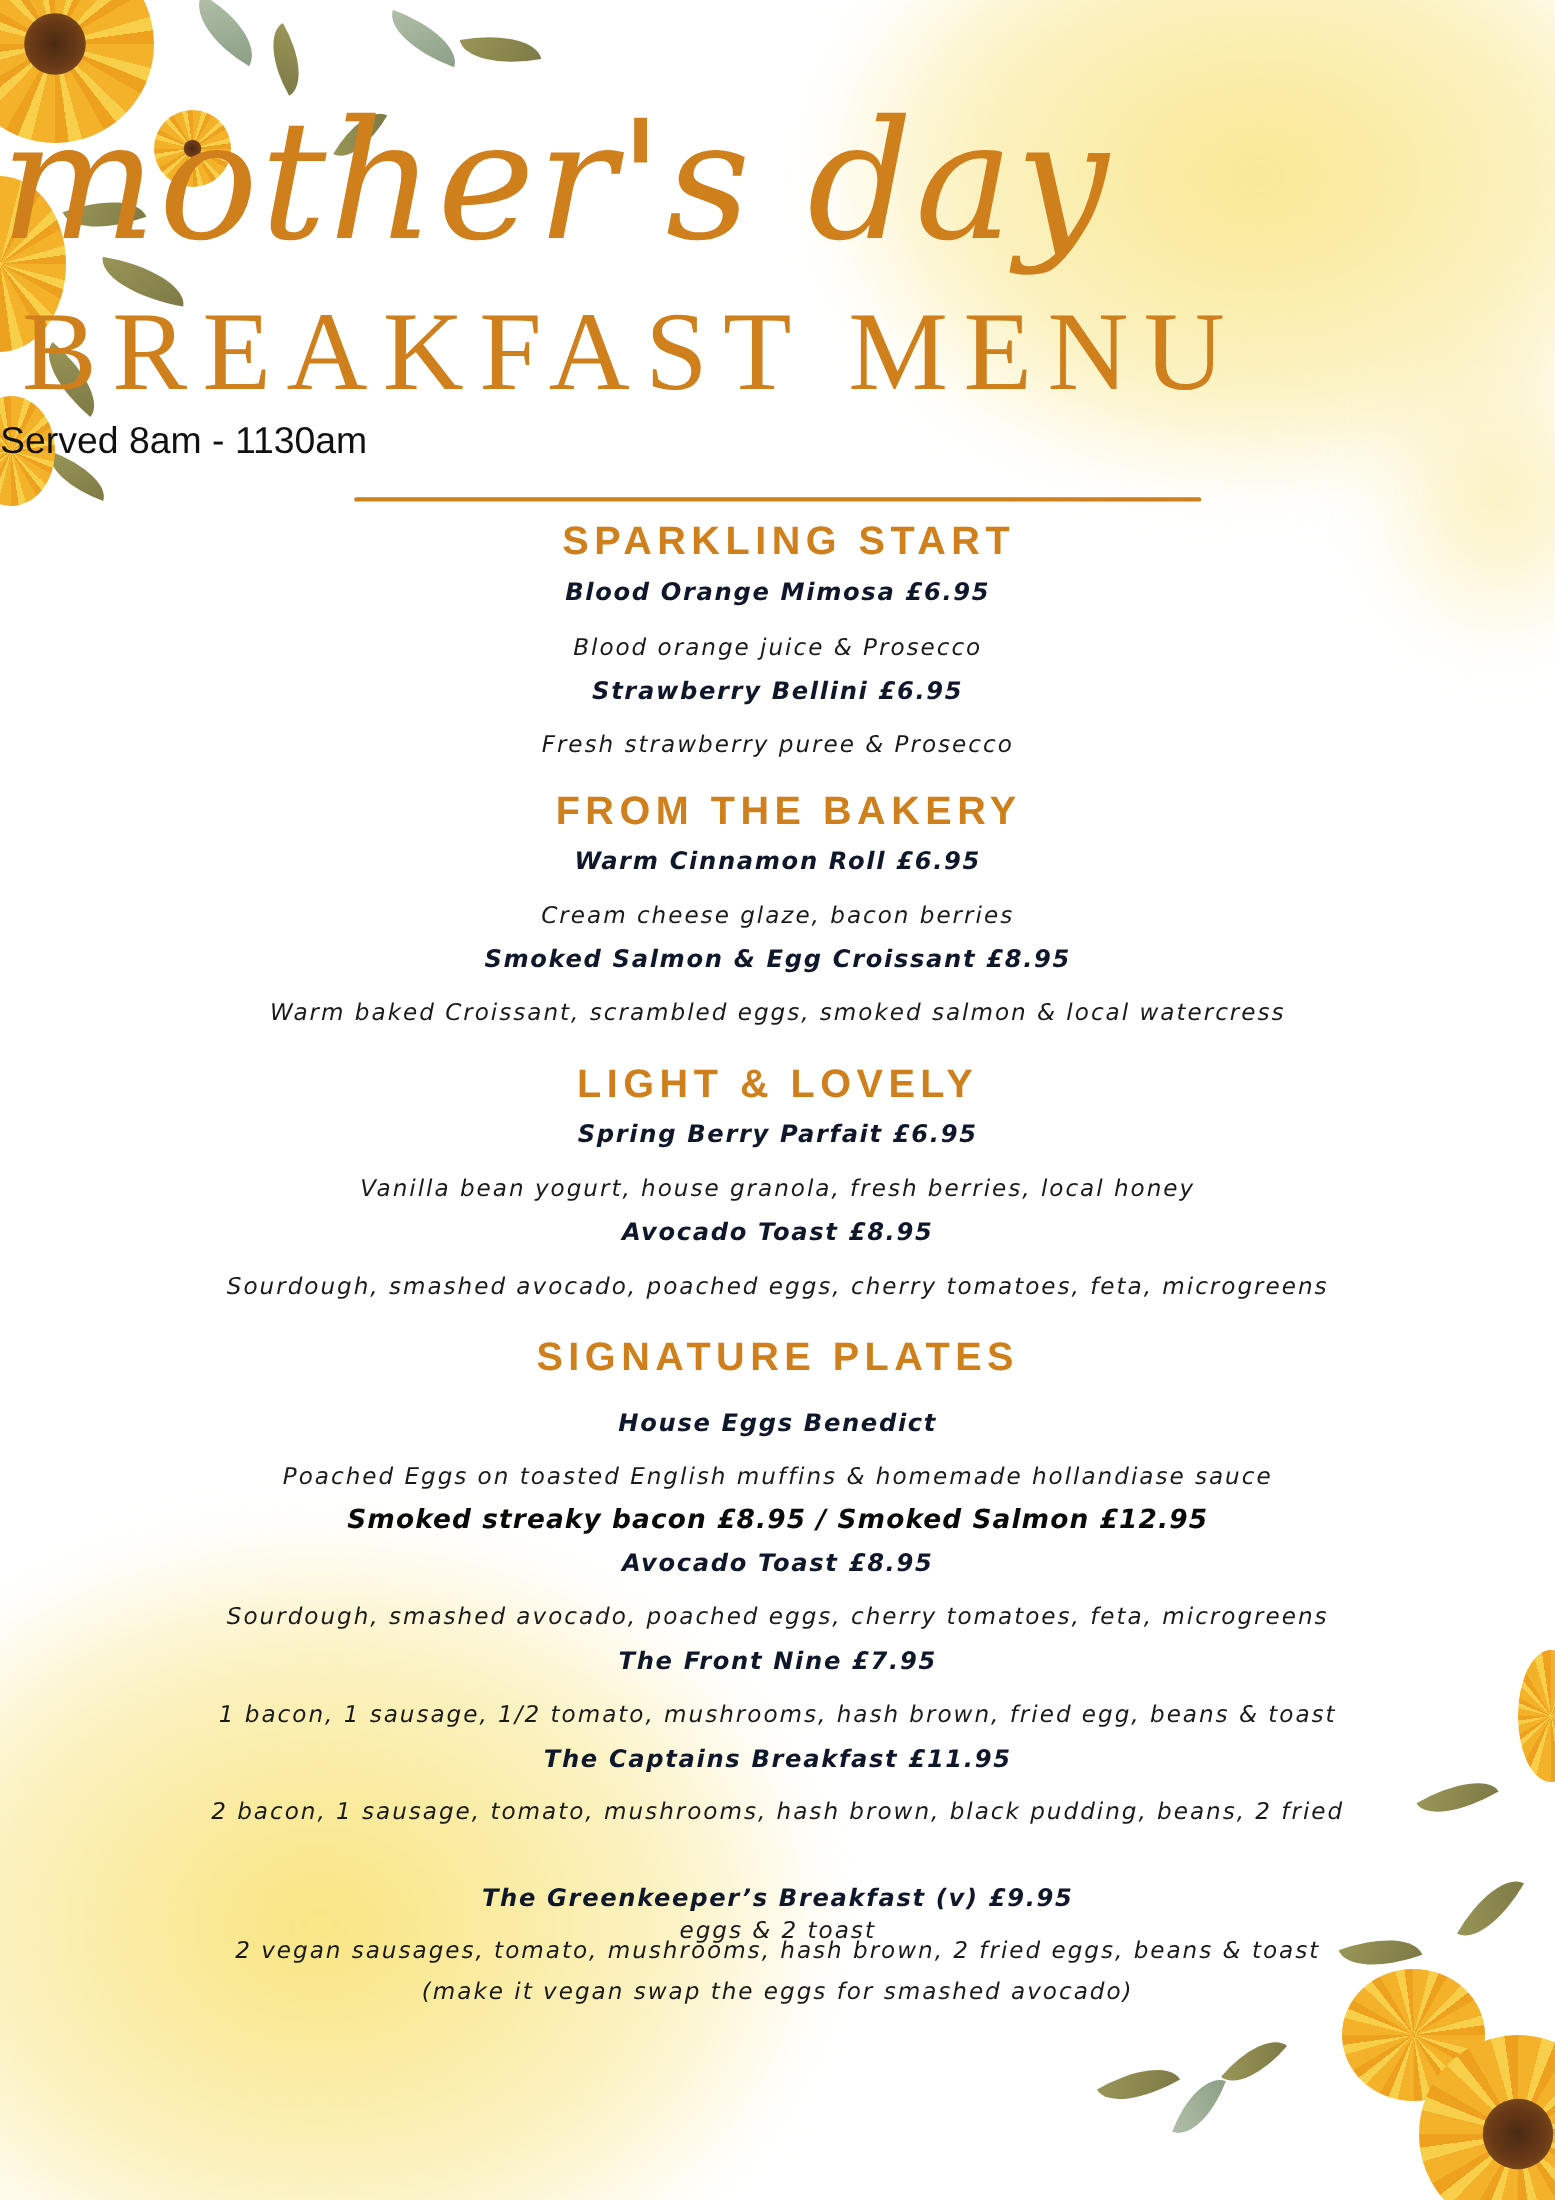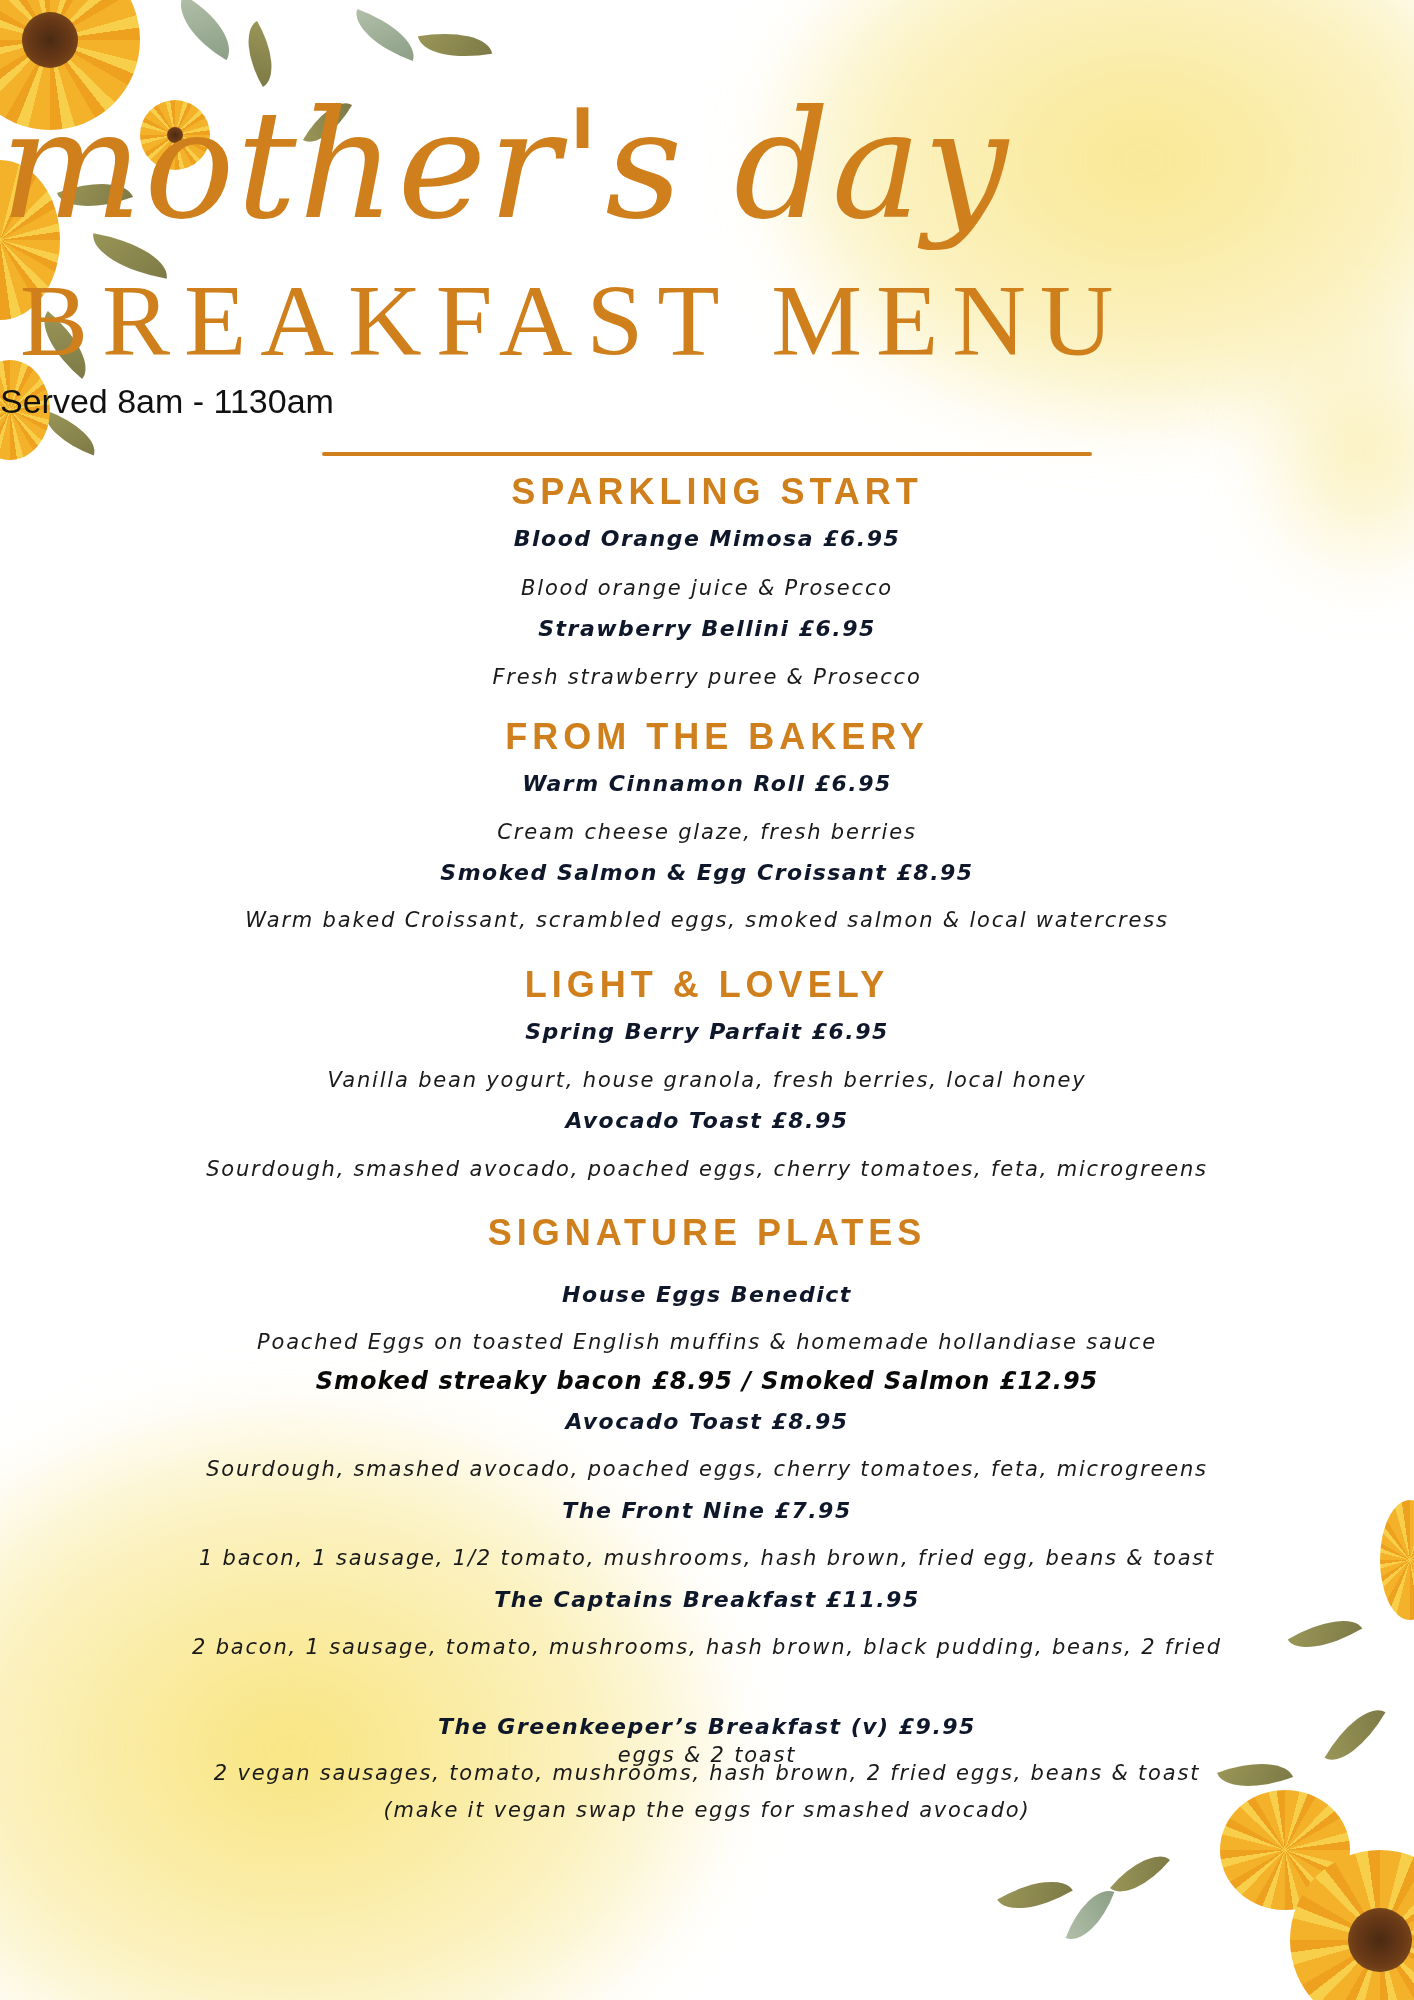--- a/index.html
+++ b/index.html
@@ -113,21 +113,21 @@
 <div class="divider"></div>
 
 <div class="abs section-title" style="top:474px;margin-left:10px;">SPARKLING START</div>
 <div class="abs item-name" style="top:528px;">Blood Orange Mimosa £6.95</div>
 <div class="abs item-desc" style="top:578px;">Blood orange juice &amp; Prosecco</div>
 <div class="abs item-name" style="top:618px;">Strawberry Bellini £6.95</div>
 <div class="abs item-desc" style="top:667px;">Fresh strawberry puree &amp; Prosecco</div>
 
 <div class="abs section-title" style="top:719px;margin-left:10px;">FROM THE BAKERY</div>
 <div class="abs item-name" style="top:773px;">Warm Cinnamon Roll £6.95</div>
-<div class="abs item-desc" style="top:822px;">Cream cheese glaze, fresh berries</div>
+<div class="abs item-desc" style="top:822px;">Cream cheese glaze, bacon berries</div>
 <div class="abs item-name" style="top:862px;">Smoked Salmon &amp; Egg Croissant £8.95</div>
 <div class="abs item-desc" style="top:910px;">Warm baked Croissant, scrambled eggs, smoked salmon &amp; local watercress</div>
 
 <div class="abs section-title" style="top:967px;">LIGHT &amp; LOVELY</div>
 <div class="abs item-name" style="top:1021px;">Spring Berry Parfait £6.95</div>
 <div class="abs item-desc" style="top:1070px;">Vanilla bean yogurt, house granola, fresh berries, local honey</div>
 <div class="abs item-name" style="top:1110px;">Avocado Toast £8.95</div>
 <div class="abs item-desc" style="top:1159px;">Sourdough, smashed avocado, poached eggs, cherry tomatoes, feta, microgreens</div>
 
 <div class="abs section-title" style="top:1215px;">SIGNATURE PLATES</div>

